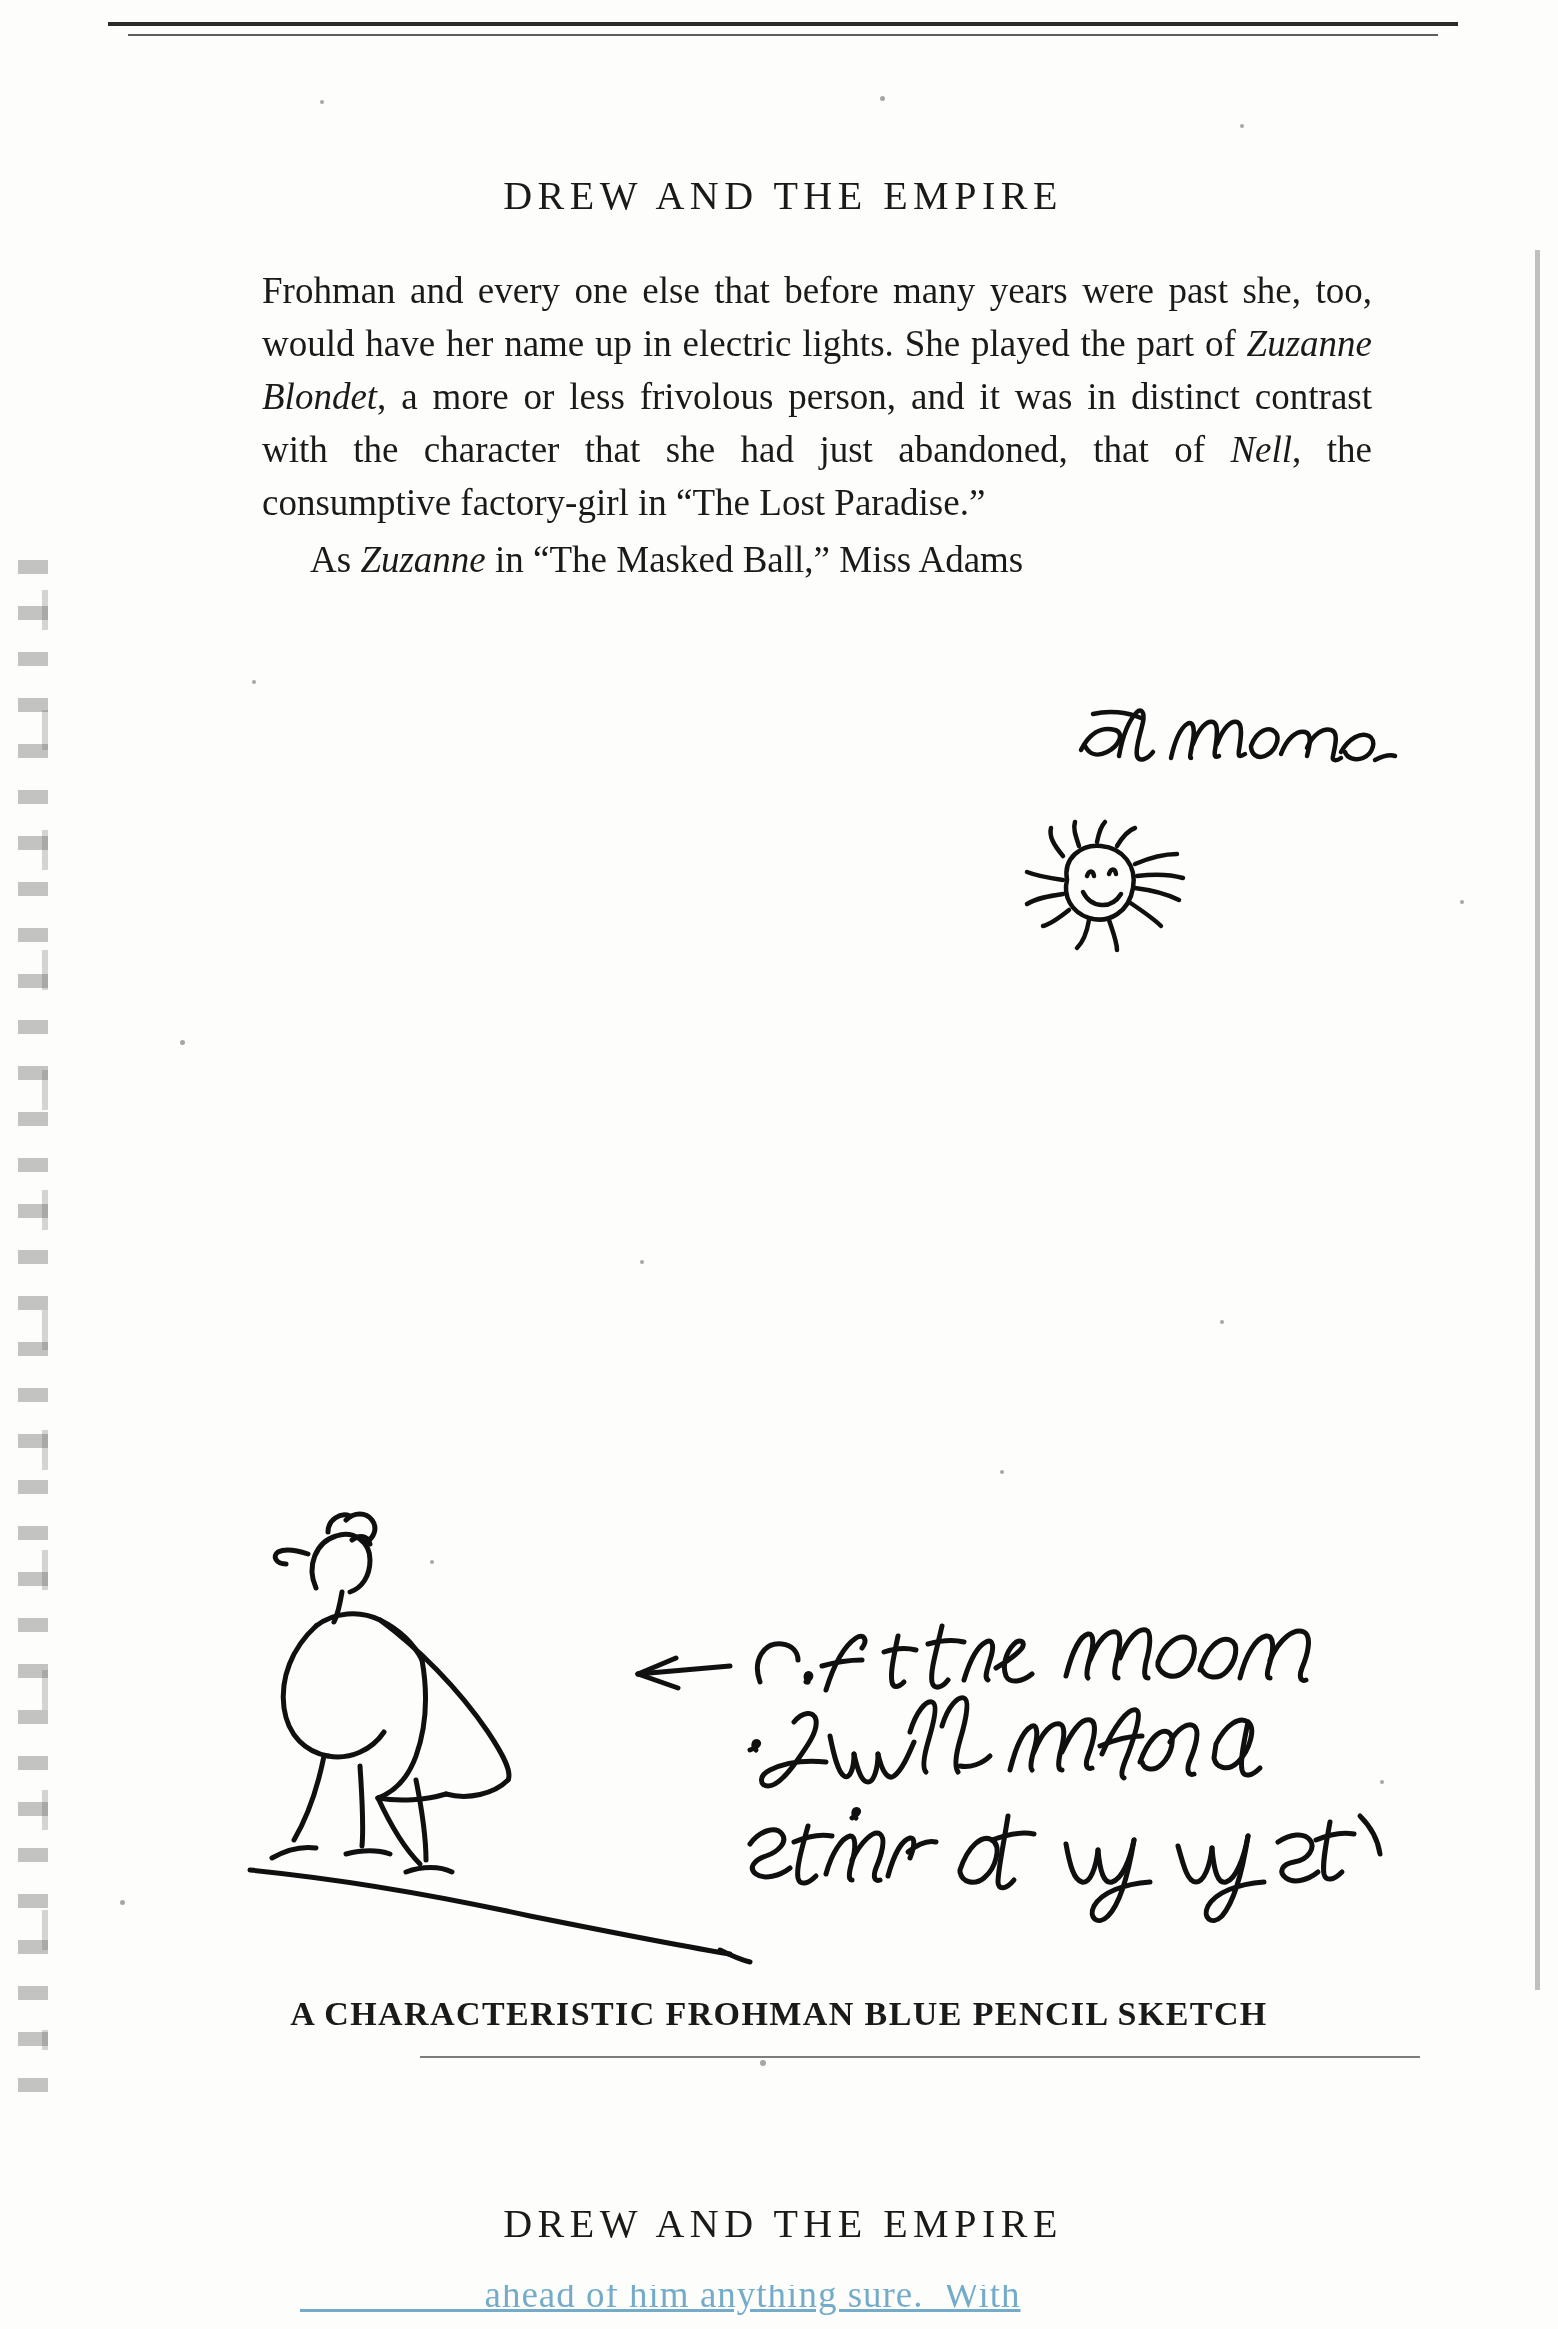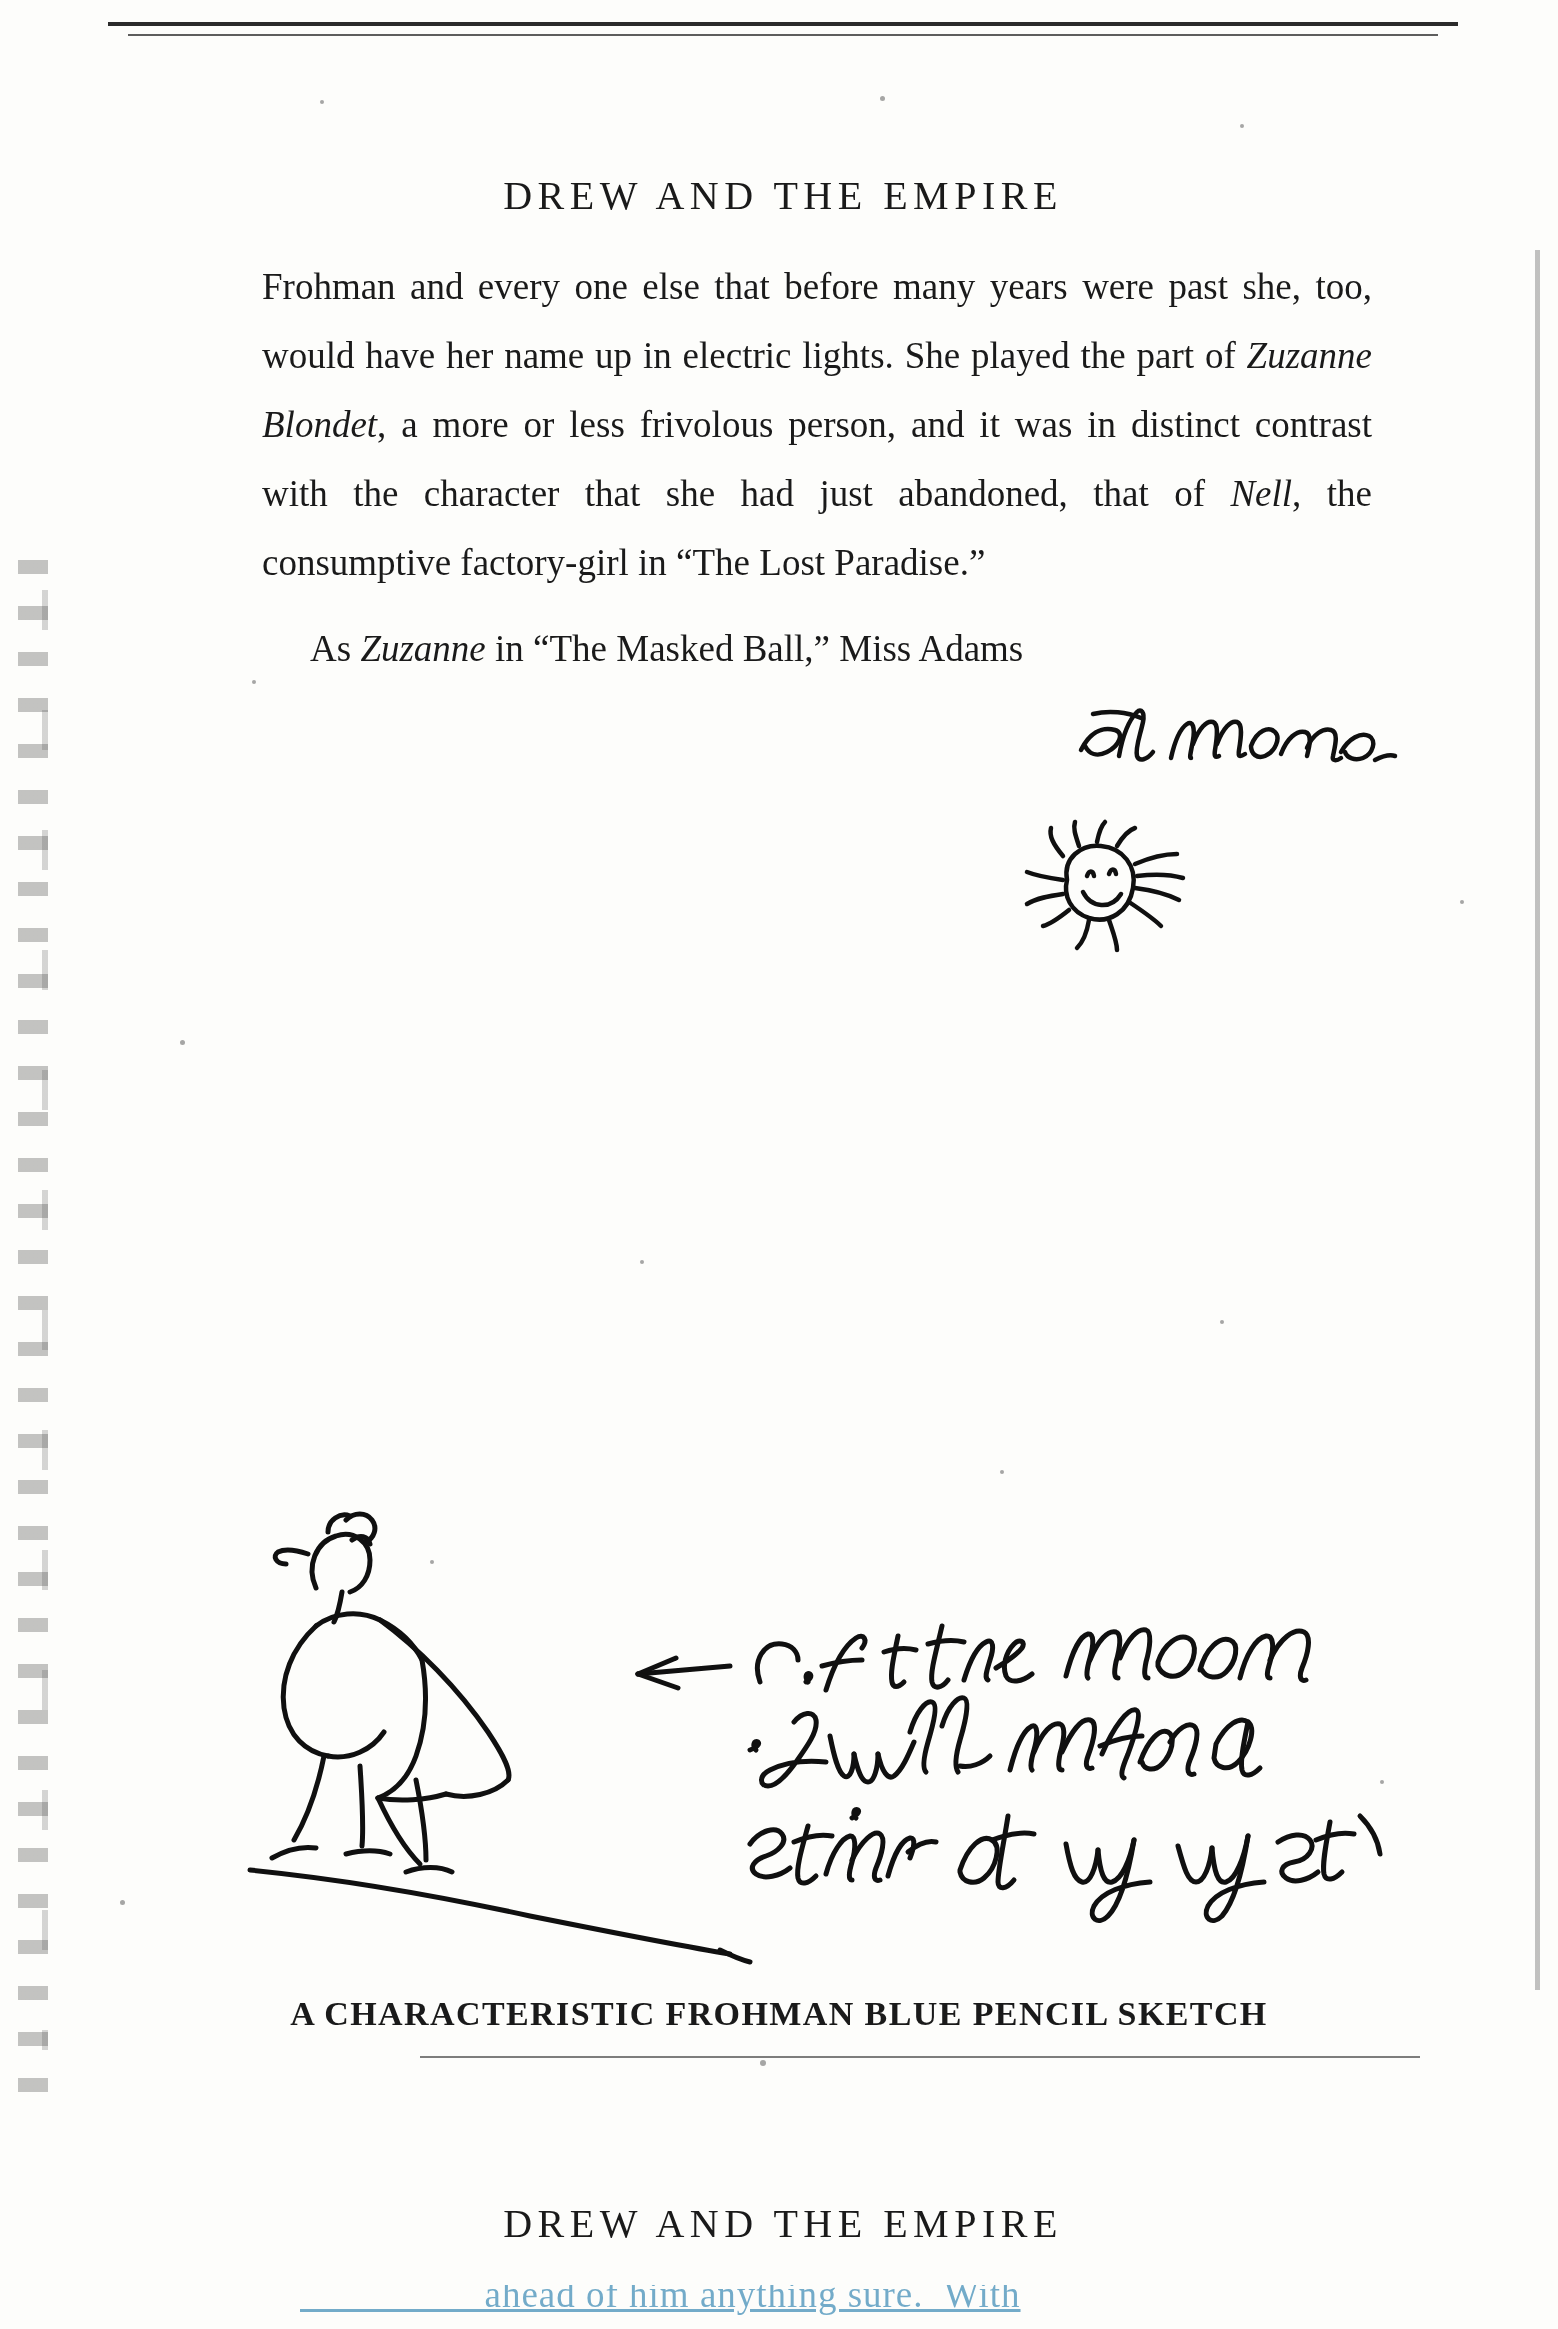--- a/index.html
+++ b/index.html
@@ -100,28 +100,28 @@
     font-size: 40px;
     letter-spacing: 5.5px;
     font-family: "Liberation Serif", serif;
   }
   #running-head-top { top: 172px; }
   #running-head-bottom { top: 2200px; }
 
   .body-text {
     position: absolute;
     left: 262px;
-    top: 252px;
+    top: 264px;
     width: 1110px;
     font-size: 37px;
-    line-height: 69px;
+    line-height: 53px;
     text-align: justify;
   }
   .body-text p { margin: 0; }
-  .body-text p.indent { text-indent: 48px; margin-top: 17px; }
+  .body-text p.indent { text-indent: 48px; margin-top: 4px; }
   .body-text em { font-style: italic; }
 
   
   .hand {
     position: absolute;
     font-family: "DejaVu Serif", serif;
     color: #111;
   }
 
   .caption {

